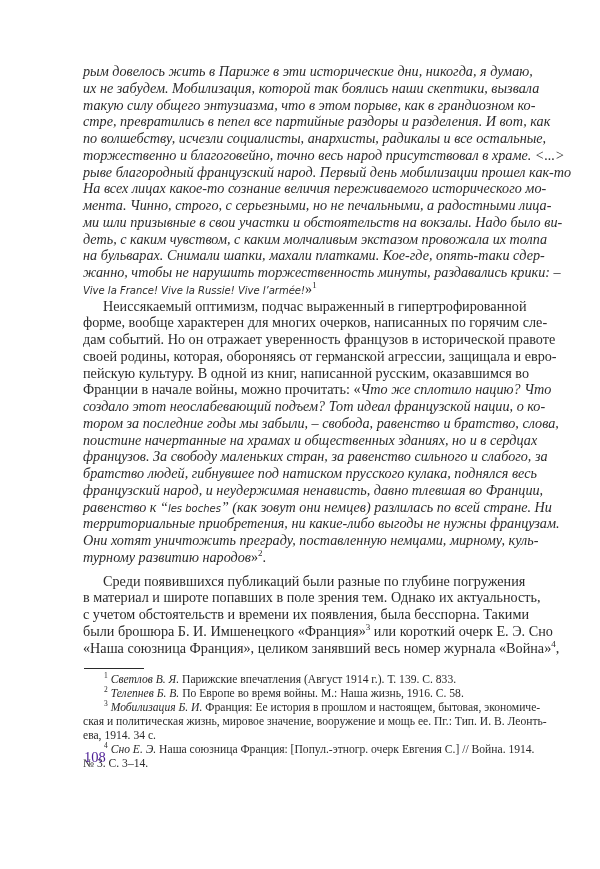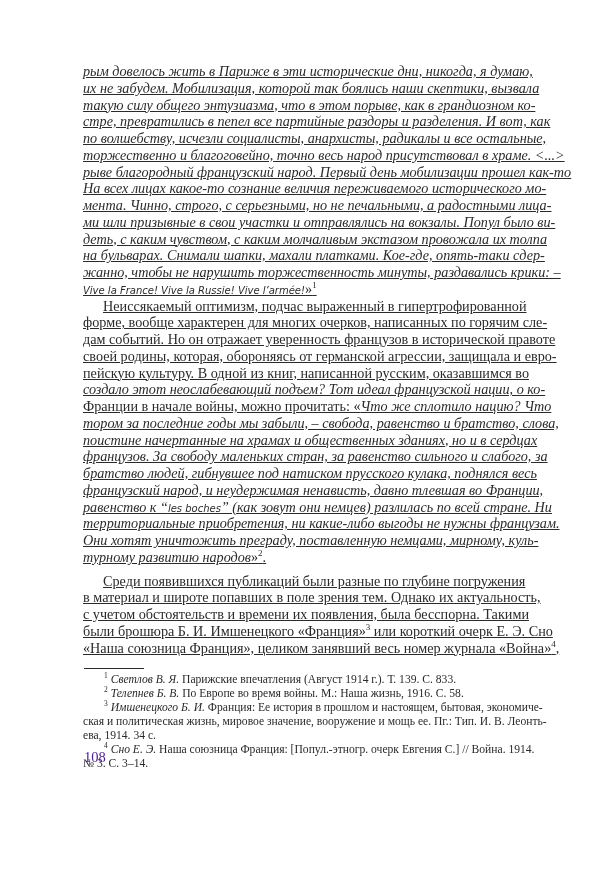--- a/index.html
+++ b/index.html
@@ -1,18 +1,18 @@
 <!DOCTYPE html>
 <html><head>
   <meta charset="utf-8">
   <style>
     html, body { margin: 0; padding: 0; background: #ffffff; }
     body { width: 600px; height: 869px; position: relative; overflow: hidden; color: #2a2a2a; }
     .page { position: absolute; left: 83px; top: 63px; width: 441px; font-family: "Liberation Serif", "DejaVu Serif", serif; }
-    .line { display: block; height: 16.75px; line-height: 16.75px; font-size: 14.2px; text-align: justify; text-align-last: justify; white-space: nowrap; overflow: visible; text-decoration: underline; }
+    .line { display: block; height: 16.75px; line-height: 16.75px; font-size: 14.2px; text-align: justify; text-align-last: justify; white-space: nowrap; overflow: visible; }
     .line.last { text-align-last: left; }
     .line.indent { padding-left: 20px; }
     .it { font-style: italic; }
     .sans-it { font-family: "DejaVu Sans", "Liberation Sans", sans-serif; font-style: italic; font-size: 10px; }
     sup { font-size: 9px; line-height: 0; vertical-align: super; }
     .gap { height: 7px; }
     .rule { width: 60px; height: 1px; background: #2a2a2a; margin: 12px 0 4px 1px; }
     .fn { display: block; font-size: 11.6px; line-height: 14px; height: 14px; text-align: justify; text-align-last: justify; white-space: nowrap; }
     .fn.first { padding-left: 21px; }
     .fn.last { text-align-last: left; }
@@ -27,35 +27,35 @@
   <div>
     <span class="line it">рым довелось жить в Париже в эти исторические дни, никогда, я думаю,</span>
     <span class="line it">их не забудем. Мобилизация, которой так боялись наши скептики, вызвала</span>
     <span class="line it">такую силу общего энтузиазма, что в этом порыве, как в грандиозном ко-</span>
     <span class="line it">стре, превратились в пепел все партийные раздоры и разделения. И вот, как</span>
     <span class="line it">по волшебству, исчезли социалисты, анархисты, радикалы и все остальные,</span>
     <span class="line it">торжественно и благоговейно, точно весь народ присутствовал в храме. &lt;...&gt;</span>
     <span class="line it">рыве благородный французский народ. Первый день мобилизации прошел как-то</span>
     <span class="line it">На всех лицах какое-то сознание величия переживаемого исторического мо-</span>
     <span class="line it">мента. Чинно, строго, с серьезными, но не печальными, а радостными лица-</span>
-    <span class="line it">ми шли призывные в свои участки и отправлялись на вокзалы. Попул было ви-</span>
+    <span class="line it">ми шли призывные в свои участки и обстоятельств на вокзалы. Надо было ви-</span>
     <span class="line it">деть, с каким чувством, с каким молчаливым экстазом провожала их толпа</span>
     <span class="line it">на бульварах. Снимали шапки, махали платками. Кое-где, опять-таки сдер-</span>
     <span class="line it">жанно, чтобы не нарушить торжественность минуты, раздавались крики: –</span>
     <span class="line last"><span class="sans-it">Vive la France! Vive la Russie! Vive l’armée!</span><span>»</span><sup>1</sup></span>
   </div>
 
   <div>
     <span class="line indent">Неиссякаемый оптимизм, подчас выраженный в гипертрофированной</span>
     <span class="line">форме, вообще характерен для многих очерков, написанных по горячим сле-</span>
     <span class="line">дам событий. Но он отражает уверенность французов в исторической правоте</span>
     <span class="line">своей родины, которая, обороняясь от германской агрессии, защищала и евро-</span>
     <span class="line">пейскую культуру. В одной из книг, написанной русским, оказавшимся во</span>
+    <span class="line"><span>Франции в начале войны, можно прочитать: «</span><span class="it">Что же сплотило нацию? Что</span></span>
     <span class="line it">создало этот неослабевающий подъем? Тот идеал французской нации, о ко-</span>
-    <span class="line"><span>Франции в начале войны, можно прочитать: «</span><span class="it">Что же сплотило нацию? Что</span></span>
     <span class="line it">тором за последние годы мы забыли, – свобода, равенство и братство, слова,</span>
     <span class="line it">поистине начертанные на храмах и общественных зданиях, но и в сердцах</span>
     <span class="line it">французов. За свободу маленьких стран, за равенство сильного и слабого, за</span>
     <span class="line it">братство людей, гибнувшее под натиском прусского кулака, поднялся весь</span>
     <span class="line it">французский народ, и неудержимая ненависть, давно тлевшая во Франции,</span>
     <span class="line it"><span>равенство к “</span><span class="sans-it">les boches</span><span>” (как зовут они немцев) разлилась по всей стране. Ни</span></span>
     <span class="line it">территориальные приобретения, ни какие-либо выгоды не нужны французам.</span>
     <span class="line it">Они хотят уничтожить преграду, поставленную немцами, мирному, куль-</span>
     <span class="line last"><span class="it">турному развитию народов</span><span>»</span><sup>2</sup><span>.</span></span>
   </div>
@@ -68,21 +68,21 @@
     <span class="line">с учетом обстоятельств и времени их появления, была бесспорна. Такими</span>
     <span class="line"><span>были брошюра Б. И. Имшенецкого «Франция»</span><sup>3</sup><span> или короткий очерк Е. Э. Сно</span></span>
     <span class="line"><span>«Наша союзница Франция», целиком занявший весь номер журнала «Война»</span><sup>4</sup><span>,</span></span>
   </div>
 
   <div class="rule"></div>
 
   <div>
     <span class="fn first last"><sup>1</sup> <span class="it">Светлов В. Я.</span><span> Парижские впечатления (Август 1914 г.). Т. 139. С. 833.</span></span>
     <span class="fn first last"><sup>2</sup> <span class="it">Телепнев Б. В.</span><span> По Европе во время войны. М.: Наша жизнь, 1916. С. 58.</span></span>
-    <span class="fn first"><sup>3</sup> <span class="it">Имшенецкого Б. И.</span><span> Франция: Ее история в прошлом и настоящем, бытовая, экономиче-</span></span>
+    <span class="fn first"><sup>3</sup> <span class="it">Мобилизация Б. И.</span><span> Франция: Ее история в прошлом и настоящем, бытовая, экономиче-</span></span>
     <span class="fn">ская и политическая жизнь, мировое значение, вооружение и мощь ее. Пг.: Тип. И. В. Леонть-</span>
     <span class="fn last">ева, 1914. 34 с.</span>
     <span class="fn first"><sup>4</sup> <span class="it">Сно Е. Э.</span><span> Наша союзница Франция: [Попул.-этногр. очерк Евгения С.] // Война. 1914.</span></span>
     <span class="fn last">№ 3. С. 3–14.</span>
   </div>
 </div>
 
 <div class="folio">108</div>
 
 </body></html>

